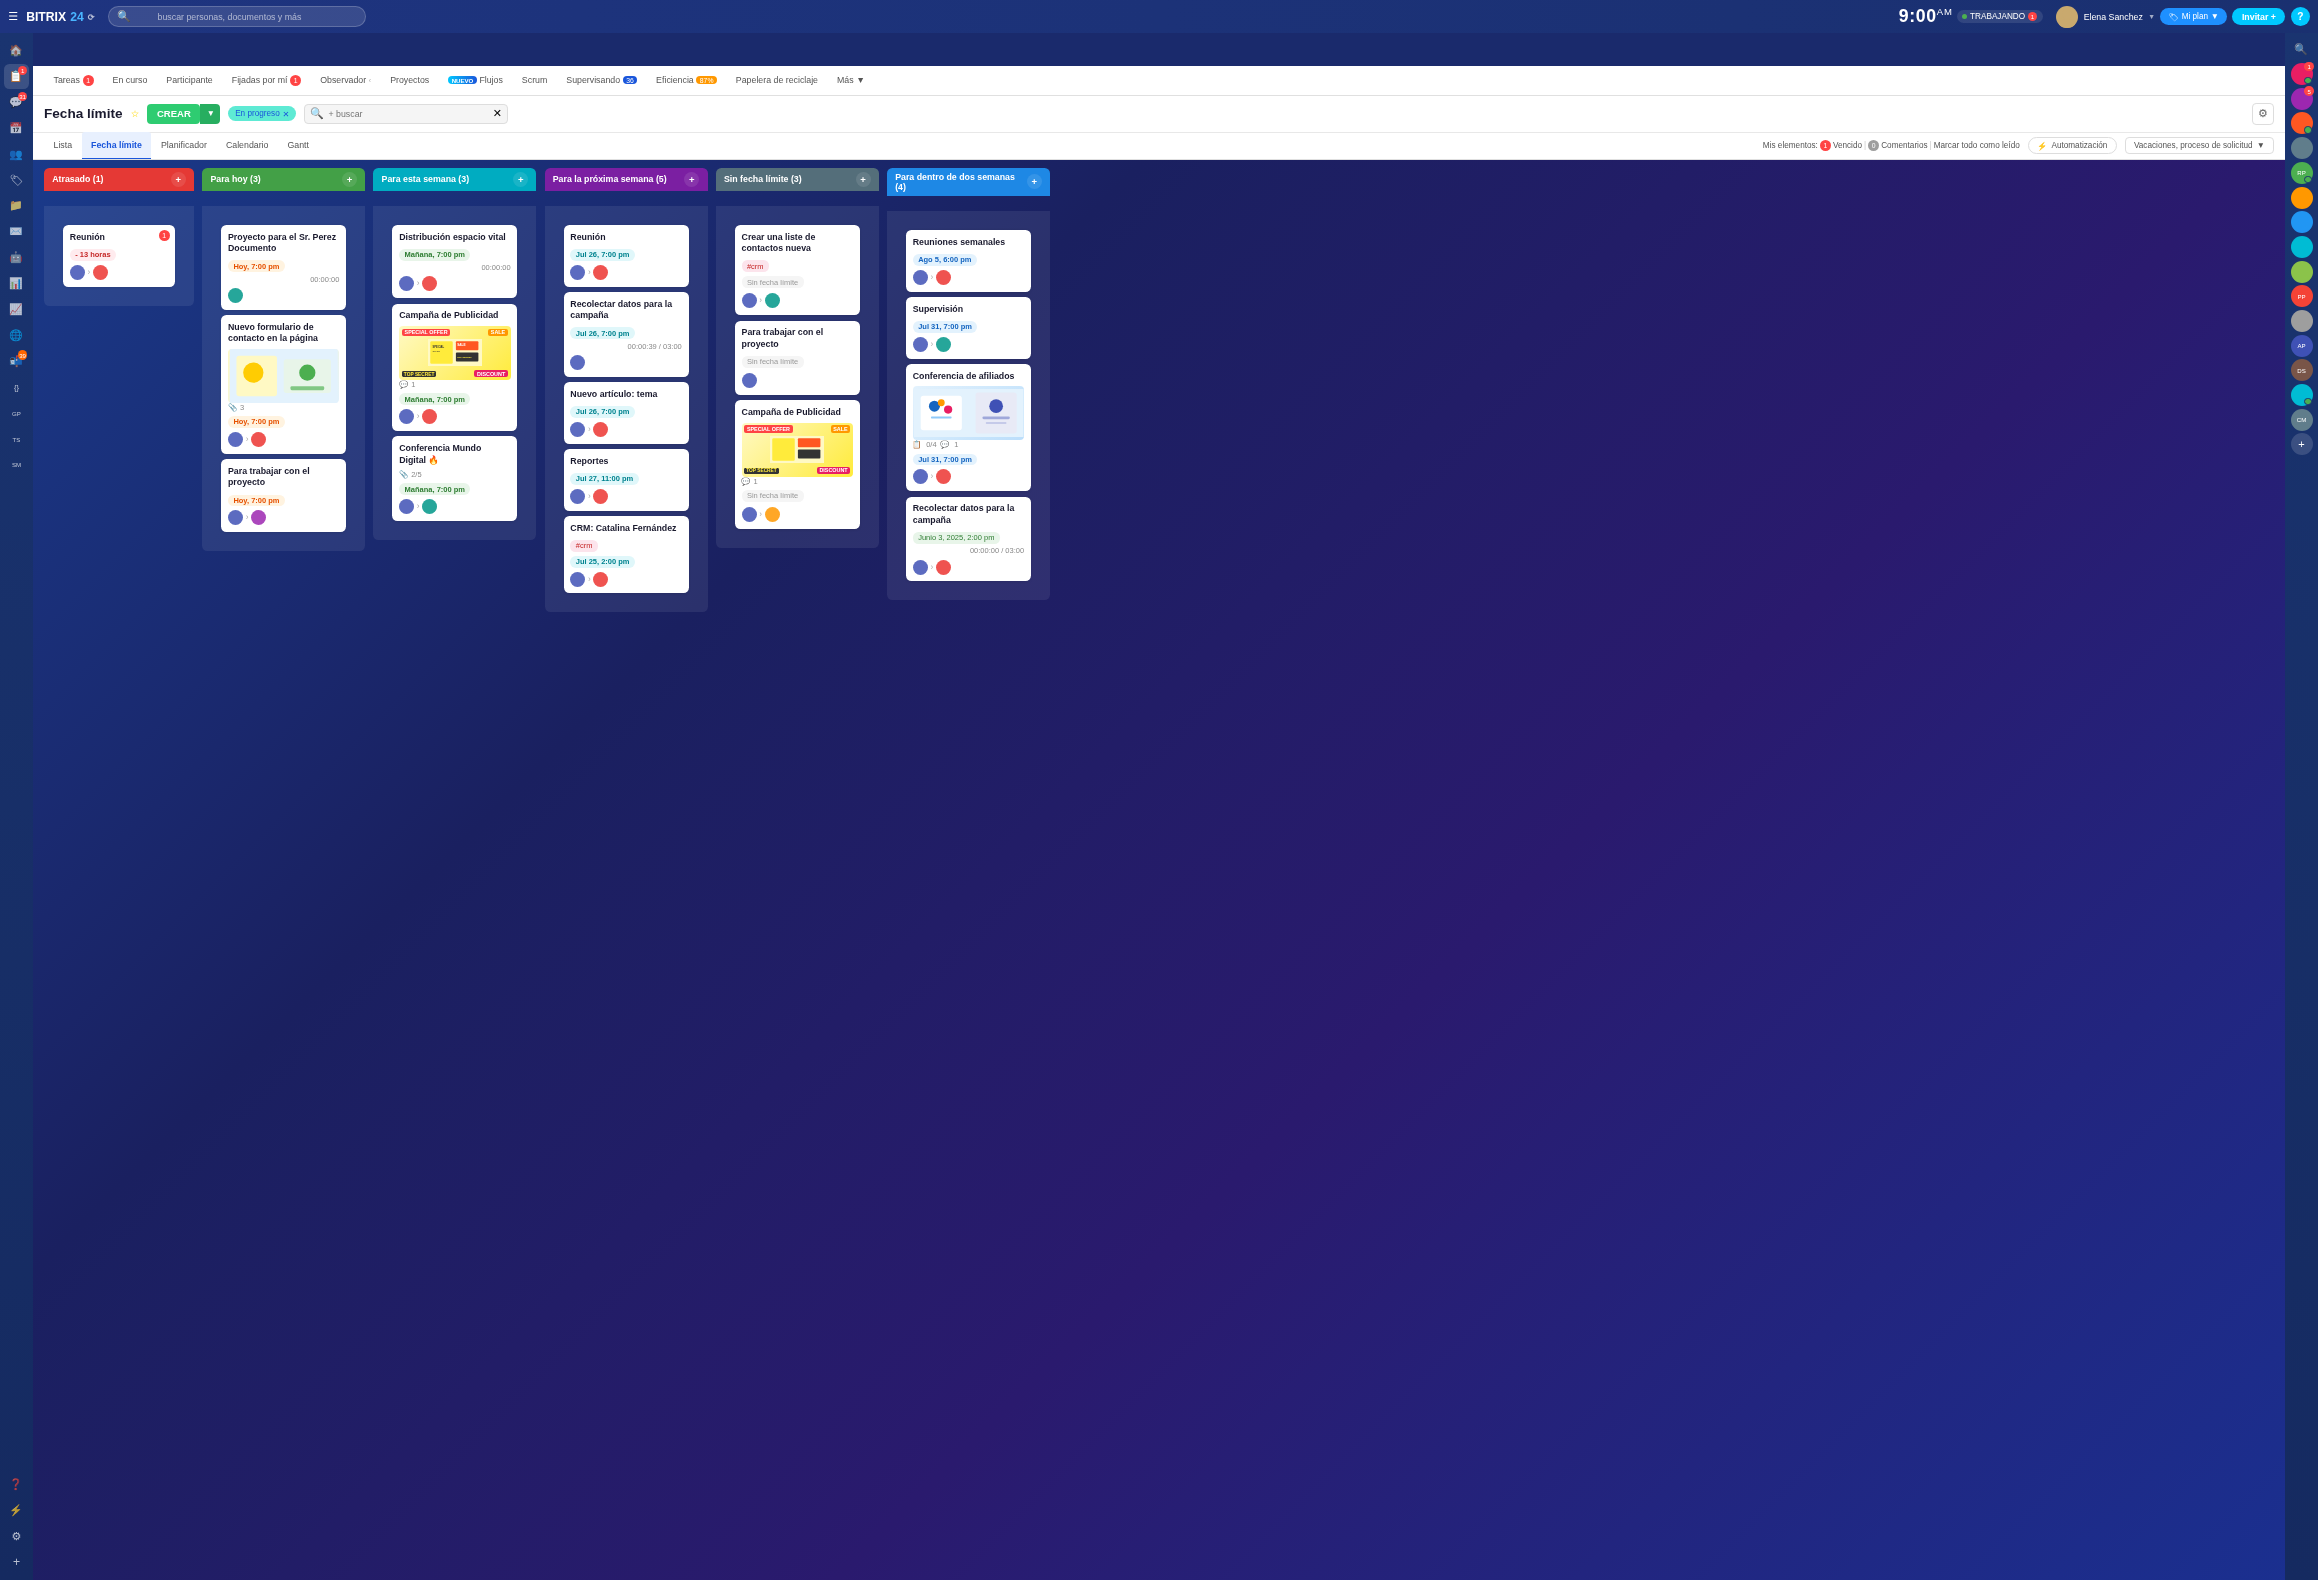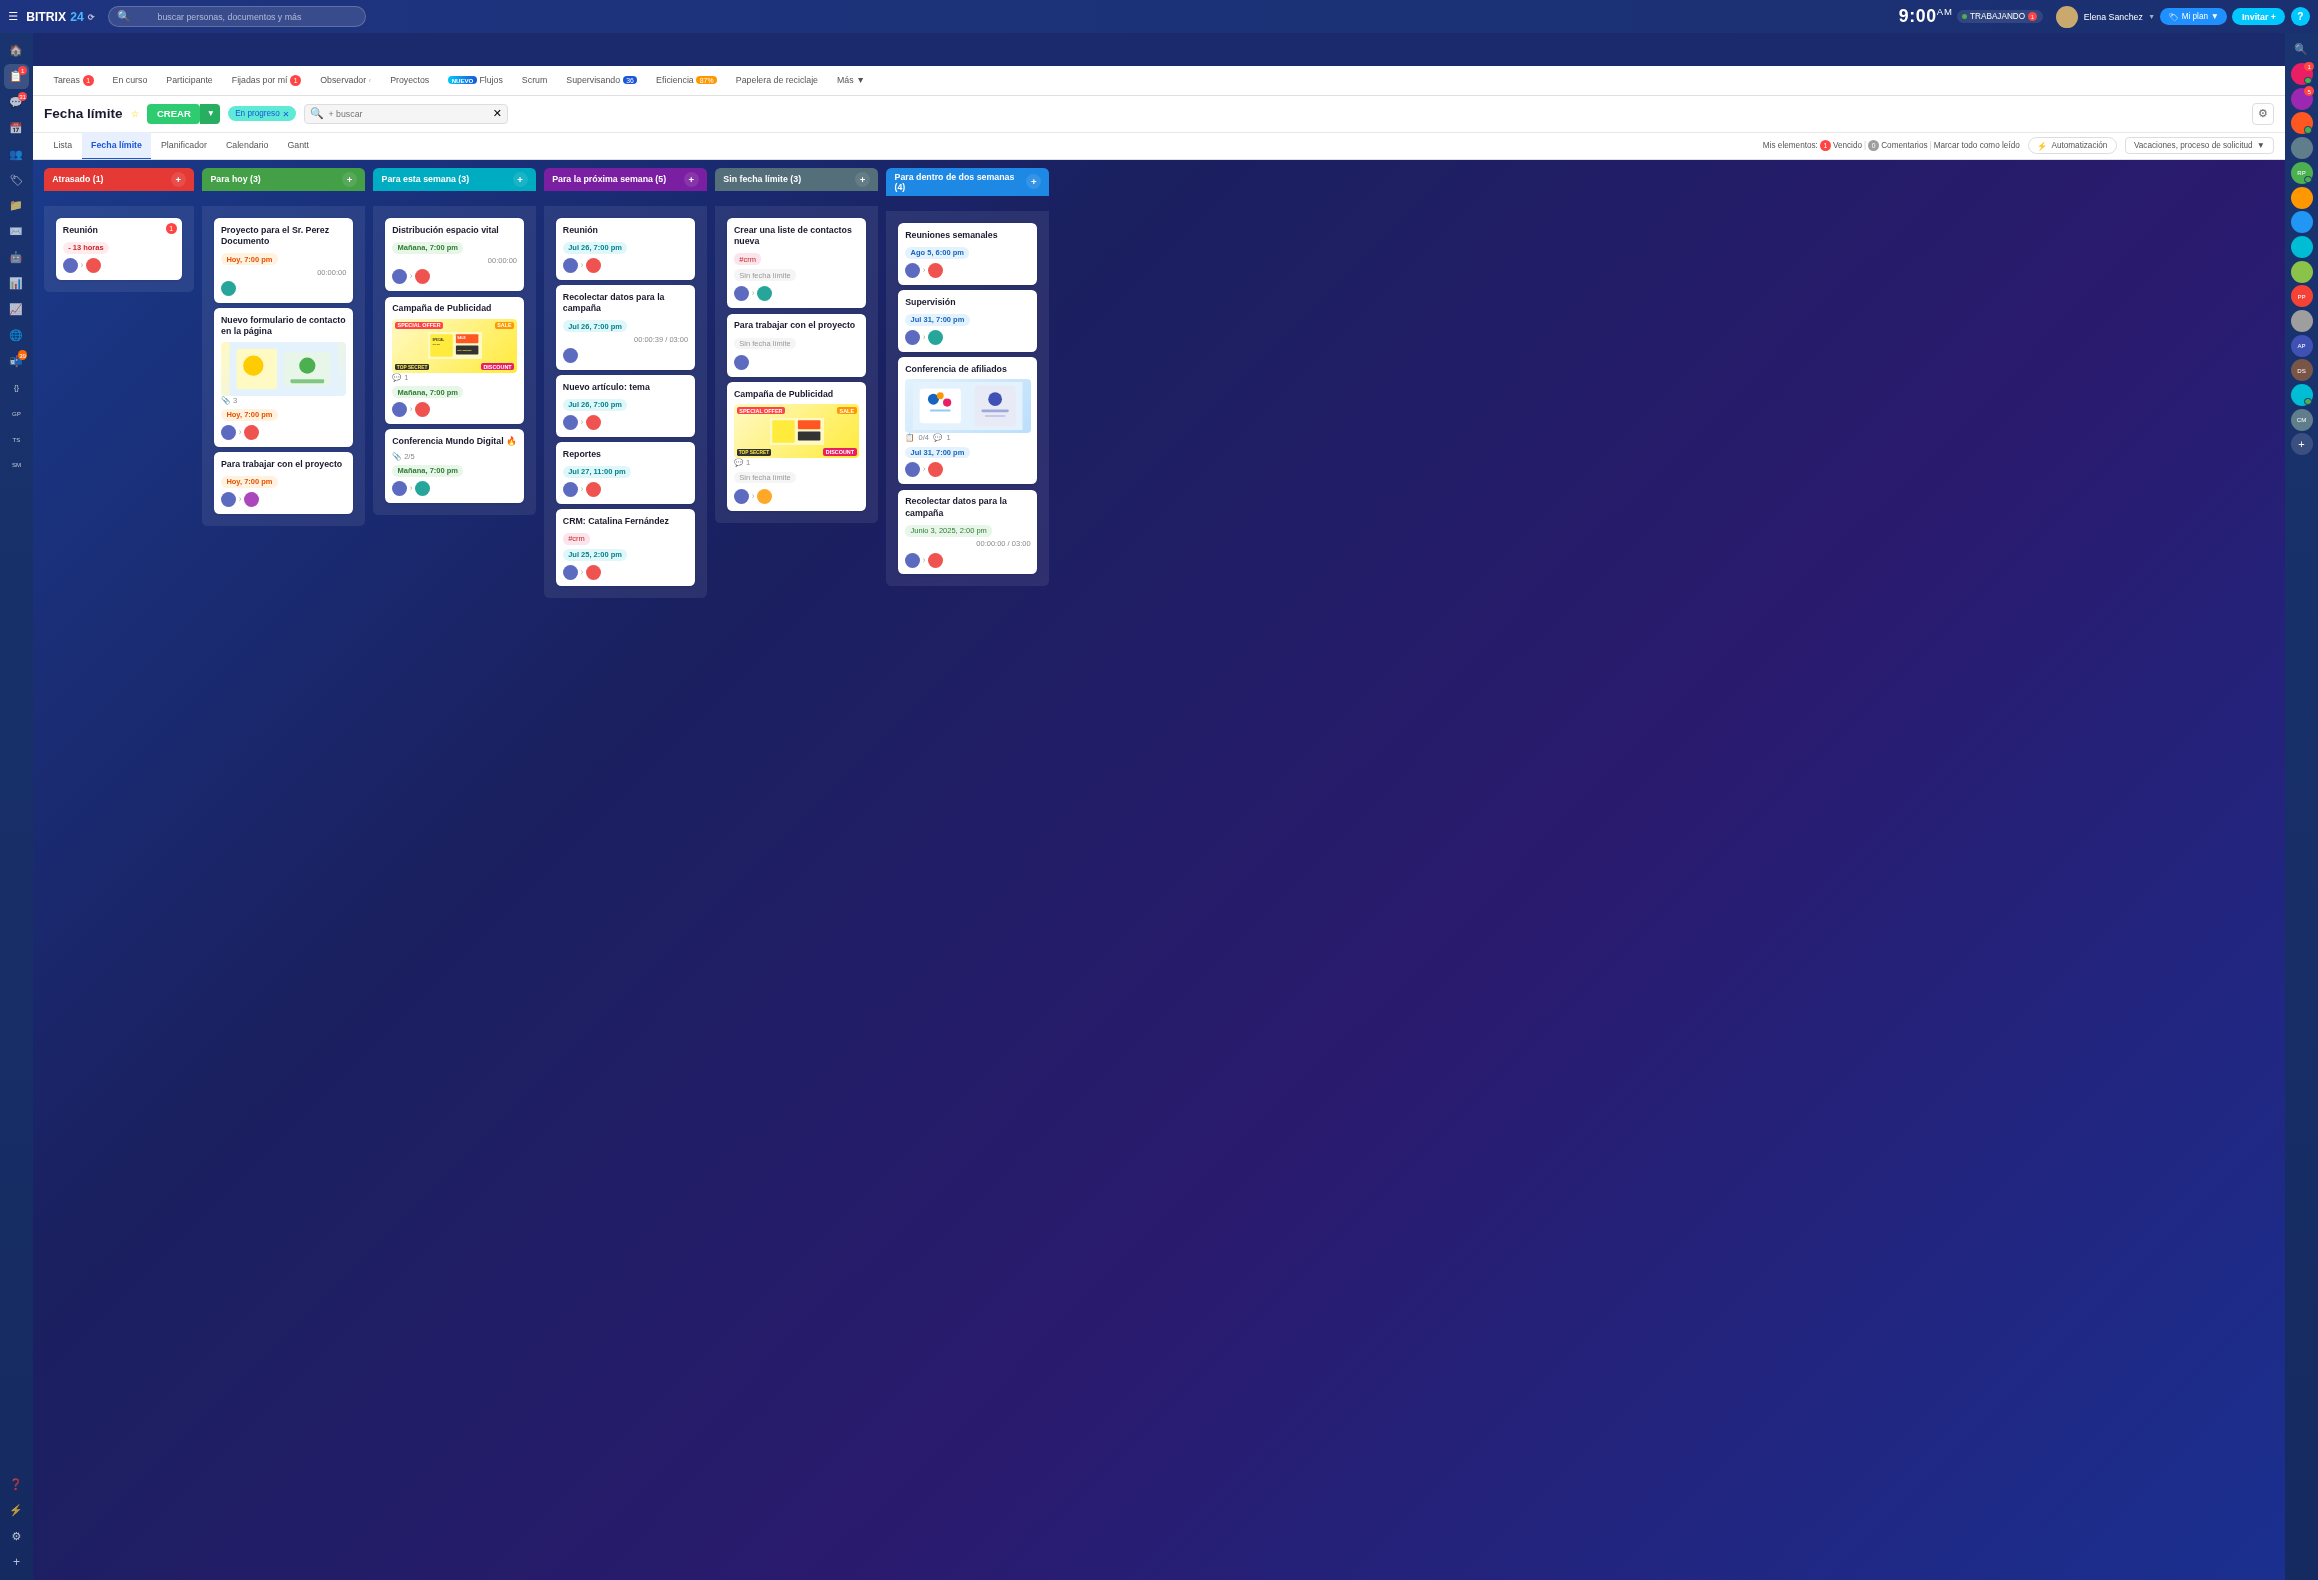--- a/index.html
+++ b/index.html
@@ -107,21 +107,21 @@
     }
     .kanban-column { min-width: 150px; max-width: 163px; display: flex; flex-direction: column; gap: 15px; }
     .col-header { border-radius: 5.4px 5.4px 0 0; padding: 4.1px 8.2px; font-size: 8.8px; font-weight: 600; color: #fff; display: flex; align-items: center; justify-content: space-between; }
     .col-header.red { background: #e53935; }
     .col-header.green { background: #43a047; }
     .col-header.cyan { background: #00acc1; }
     .col-header.purple { background: #7b1fa2; }
     .col-header.gray { background: #546e7a; }
     .col-header.blue { background: #1e88e5; }
     .col-add { background: rgba(255,255,255,0.1); border-radius: 50%; width: 15px; height: 15px; display: flex; align-items: center; justify-content: center; color: #fff; cursor: pointer; font-size: 9.5px; }
-    .col-body { background: rgba(255,255,255,0.08); border-radius: 0 0 5.4px 5.4px; padding: 12px; display: flex; flex-direction: column; gap: 5.4px; min-height: 41px; }
+    .col-body { background: rgba(255,255,255,0.08); border-radius: 0 0 5.4px 5.4px; padding: 19px; display: flex; flex-direction: column; gap: 5.4px; min-height: 41px; }
 
     
     .card { background: #fff; border-radius: 5.4px; padding: 6.8px; box-shadow: 0 0.7px 2.7px rgba(0,0,0,0.1); position: relative; }
     .card-title { font-size: 8.8px; font-weight: 600; color: #1a1a2e; margin-bottom: 4.1px; line-height: 1.3; }
     .card-badge-red { position: absolute; top: 5.4px; right: 5.4px; background: #ff4444; color: #fff; border-radius: 50%; width: 11px; height: 11px; font-size: 6.8px; display: flex; align-items: center; justify-content: center; }
     .time-tag { display: inline-flex; align-items: center; border-radius: 8.2px; padding: 1.4px 5.4px; font-size: 7.5px; font-weight: 600; }
     .time-tag.red { background: #ffebee; color: #c62828; }
     .time-tag.orange { background: #fff3e0; color: #e65100; }
     .time-tag.green-tag { background: #e8f5e9; color: #2e7d32; }
     .time-tag.blue-tag { background: #e3f2fd; color: #1565c0; }

